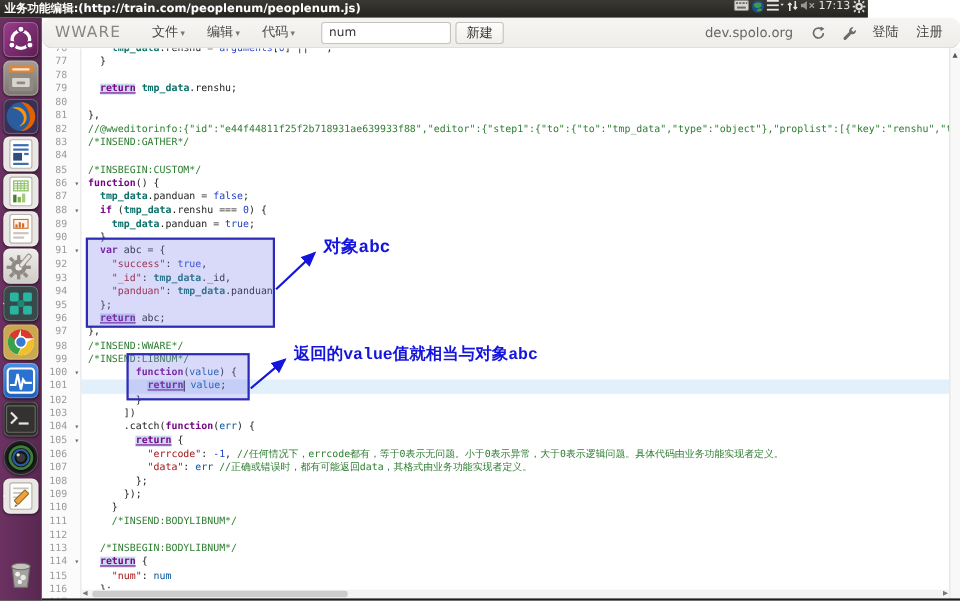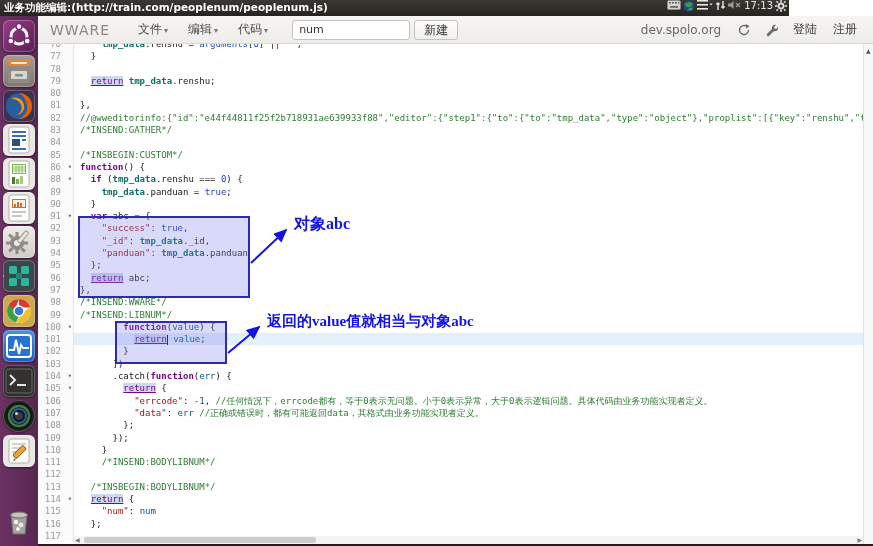--- a/index.html
+++ b/index.html
@@ -20,21 +20,21 @@
     background:linear-gradient(90deg,#6b3162,#582850);}
   .tile{position:absolute;left:3px;width:32px;height:32px;border-radius:6px;
     box-shadow:0 1px 2px rgba(0,0,0,.45), inset 0 0 0 1px rgba(255,255,255,.25);overflow:hidden;}
   .tile svg{display:block;width:32px;height:32px;}
   .pip-l{position:absolute;left:0;width:0;height:0;border-top:3px solid transparent;border-bottom:3px solid transparent;border-left:4px solid #fff;}
 
   
   #main{position:absolute;left:38px;top:16px;right:0;bottom:0;background:#fff;}
   #toolbar{position:absolute;left:0;top:0;right:0;height:28px;
     background:linear-gradient(#f7f5f3,#efedea);border-bottom:1px solid #d9d5d0;
-    display:flex;align-items:center;font-size:12px;color:#4a4a4a;}
+    display:flex;align-items:center;font-size:12px;color:#4a4a4a;border-radius:10px;}
   #toolbar .brand{color:#8b8680;font-size:14px;letter-spacing:1px;margin:0 18px 0 12px;}
   #toolbar .menu{margin:0 10px;cursor:default;white-space:nowrap;}
   #toolbar .caret{font-size:8px;color:#777;margin-left:2px;}
   #toolbar input{width:118px;height:20px;margin-left:14px;border:1px solid #c6c2bd;border-radius:3px;
     padding:0 6px;font-size:11px;color:#333;background:#fff;outline:none;
     font-family:"DejaVu Sans",sans-serif;}
   #toolbar .btn{height:20px;line-height:18px;padding:0 9px;margin-left:4px;border:1px solid #c6c2bd;border-radius:3px;
     background:linear-gradient(#fdfdfd,#f1efec);font-size:12px;color:#333;cursor:default;}
   #toolbar .spacer{flex:1;}
   #toolbar .site{color:#666;font-size:12px;margin-right:16px;}
@@ -51,29 +51,29 @@
   .fold{position:absolute;right:1px;top:0;font-size:7px;color:#666;}
   .codeline{flex:1;padding-left:6px;}
   .row.active .codeline{background:#e2f0fb;}
   .t-p{color:#1a1a1a}
   .t-k{color:#770788;font-weight:bold}
   .t-v{color:#0b7068;font-weight:bold}
   .t-s{color:#a31515}
   .t-a{color:#1f3fc4}
   .t-c{color:#2e7d32}
   .t-d{color:#0557a0}
-  .t-r{color:#770788;font-weight:normal;text-decoration:underline;background:#ccdaef}
+  .t-r{color:#770788;font-weight:bold;text-decoration:underline;background:#ccdaef}
   .t-cur{display:inline-block;width:0;border-left:1px solid #111;height:10px;vertical-align:middle;}
 
   
   .sel-box{position:absolute;background:rgba(128,128,235,.30);border:2px solid #2b2bb5;z-index:10;}
   #box1{left:40px;top:172px;width:172px;height:82px;}
   #box2{left:77px;top:277px;width:112px;height:43px;}
   .ann{position:absolute;color:#1414dd;font-weight:bold;z-index:11;white-space:nowrap;
-    font-family:Liberation Serif, serif;}
+    font-family:Liberation Mono, monospace;}
   #ann1{left:256px;top:170px;font-size:16px;}
   #ann2{left:229px;top:268px;font-size:15px;}
   #arrow-svg{position:absolute;left:0;top:0;width:100%;height:100%;z-index:9;pointer-events:none;}
 
   
   #vscroll{position:absolute;right:0;top:28px;width:10px;bottom:2px;background:#f8f8f8;border-left:1px solid #e2e2e2;z-index:20;}
   #vscroll .up{position:absolute;top:3px;left:2px;font-size:6px;color:#555;}
   #hscroll{position:absolute;left:36px;right:10px;bottom:2px;height:8px;background:#f4f4f4;z-index:21;}
   #hscroll .thumb{position:absolute;left:10px;top:1px;width:232px;height:6px;background:#cccccc;border-radius:2px;}
   #hscroll .arr{position:absolute;top:0;font-size:6px;color:#777;line-height:8px;}
@@ -313,20 +313,21 @@
           <div class="row"><span class="ln">77</span><span class="codeline"><span class="t-p">  }</span></span></div>
           <div class="row"><span class="ln">78</span><span class="codeline"></span></div>
           <div class="row"><span class="ln">79</span><span class="codeline"><span class="t-p">  </span><span class="t-r">return</span><span class="t-p"> </span><span class="t-v">tmp_data</span><span class="t-p">.renshu;</span></span></div>
           <div class="row"><span class="ln">80</span><span class="codeline"></span></div>
           <div class="row"><span class="ln">81</span><span class="codeline"><span class="t-p">},</span></span></div>
           <div class="row"><span class="ln">82</span><span class="codeline"><span class="t-c">//@wweditorinfo:{"id":"e44f44811f25f2b718931ae639933f88","editor":{"step1":{"to":{"to":"tmp_data","type":"object"},"proplist":[{"key":"renshu","type":"aut</span></span></div>
           <div class="row"><span class="ln">83</span><span class="codeline"><span class="t-c">/*INSEND:GATHER*/</span></span></div>
           <div class="row"><span class="ln">84</span><span class="codeline"></span></div>
           <div class="row"><span class="ln">85</span><span class="codeline"><span class="t-c">/*INSBEGIN:CUSTOM*/</span></span></div>
           <div class="row"><span class="ln">86<span class="fold">▾</span></span><span class="codeline"><span class="t-k">function</span><span class="t-p">() {</span></span></div>
+          <div class="row"><span class="ln">87</span><span class="codeline"><span class="t-p">  </span><span class="t-v">tmp_data</span><span class="t-p">.panduan = </span><span class="t-a">false</span><span class="t-p">;</span></span></div>
           <div class="row"><span class="ln">88<span class="fold">▾</span></span><span class="codeline"><span class="t-p">  </span><span class="t-k">if</span><span class="t-p"> (</span><span class="t-v">tmp_data</span><span class="t-p">.renshu === </span><span class="t-a">0</span><span class="t-p">) {</span></span></div>
           <div class="row"><span class="ln">89</span><span class="codeline"><span class="t-p">    </span><span class="t-v">tmp_data</span><span class="t-p">.panduan = </span><span class="t-a">true</span><span class="t-p">;</span></span></div>
           <div class="row"><span class="ln">90</span><span class="codeline"><span class="t-p">  }</span></span></div>
           <div class="row"><span class="ln">91<span class="fold">▾</span></span><span class="codeline"><span class="t-p">  </span><span class="t-k">var</span><span class="t-p"> abc = {</span></span></div>
           <div class="row"><span class="ln">92</span><span class="codeline"><span class="t-p">    </span><span class="t-s">"success"</span><span class="t-p">: </span><span class="t-a">true</span><span class="t-p">,</span></span></div>
           <div class="row"><span class="ln">93</span><span class="codeline"><span class="t-p">    </span><span class="t-s">"_id"</span><span class="t-p">: </span><span class="t-v">tmp_data</span><span class="t-p">._id,</span></span></div>
           <div class="row"><span class="ln">94</span><span class="codeline"><span class="t-p">    </span><span class="t-s">"panduan"</span><span class="t-p">: </span><span class="t-v">tmp_data</span><span class="t-p">.panduan</span></span></div>
           <div class="row"><span class="ln">95</span><span class="codeline"><span class="t-p">  };</span></span></div>
           <div class="row"><span class="ln">96</span><span class="codeline"><span class="t-p">  </span><span class="t-r">return</span><span class="t-p"> abc;</span></span></div>
           <div class="row"><span class="ln">97</span><span class="codeline"><span class="t-p">},</span></span></div>

